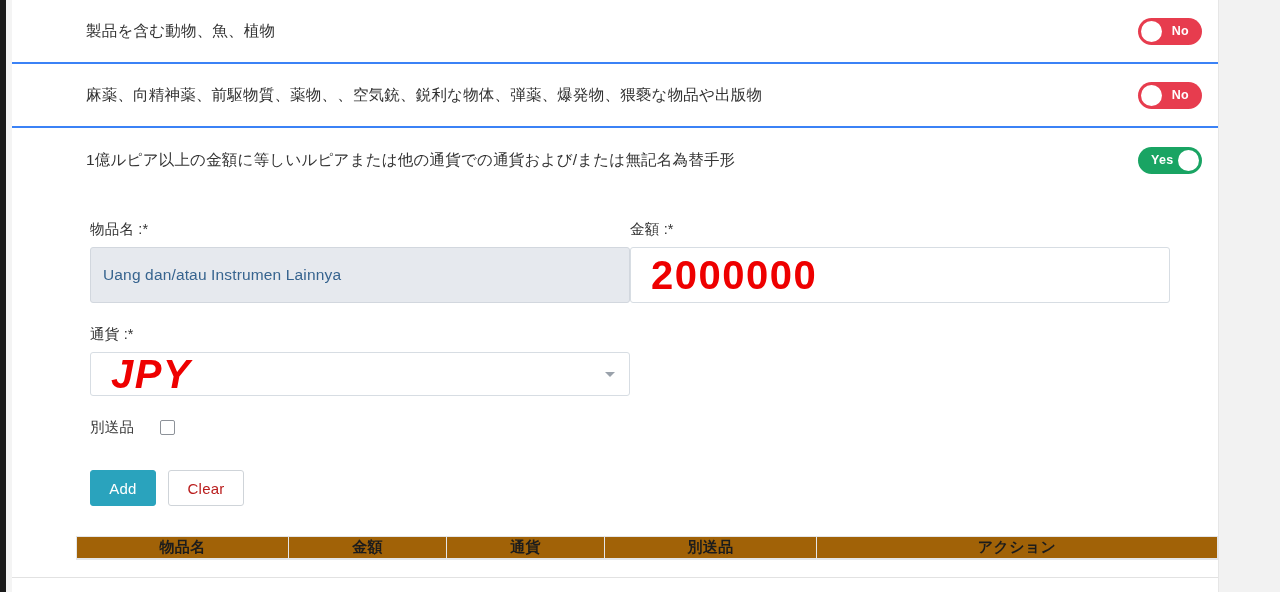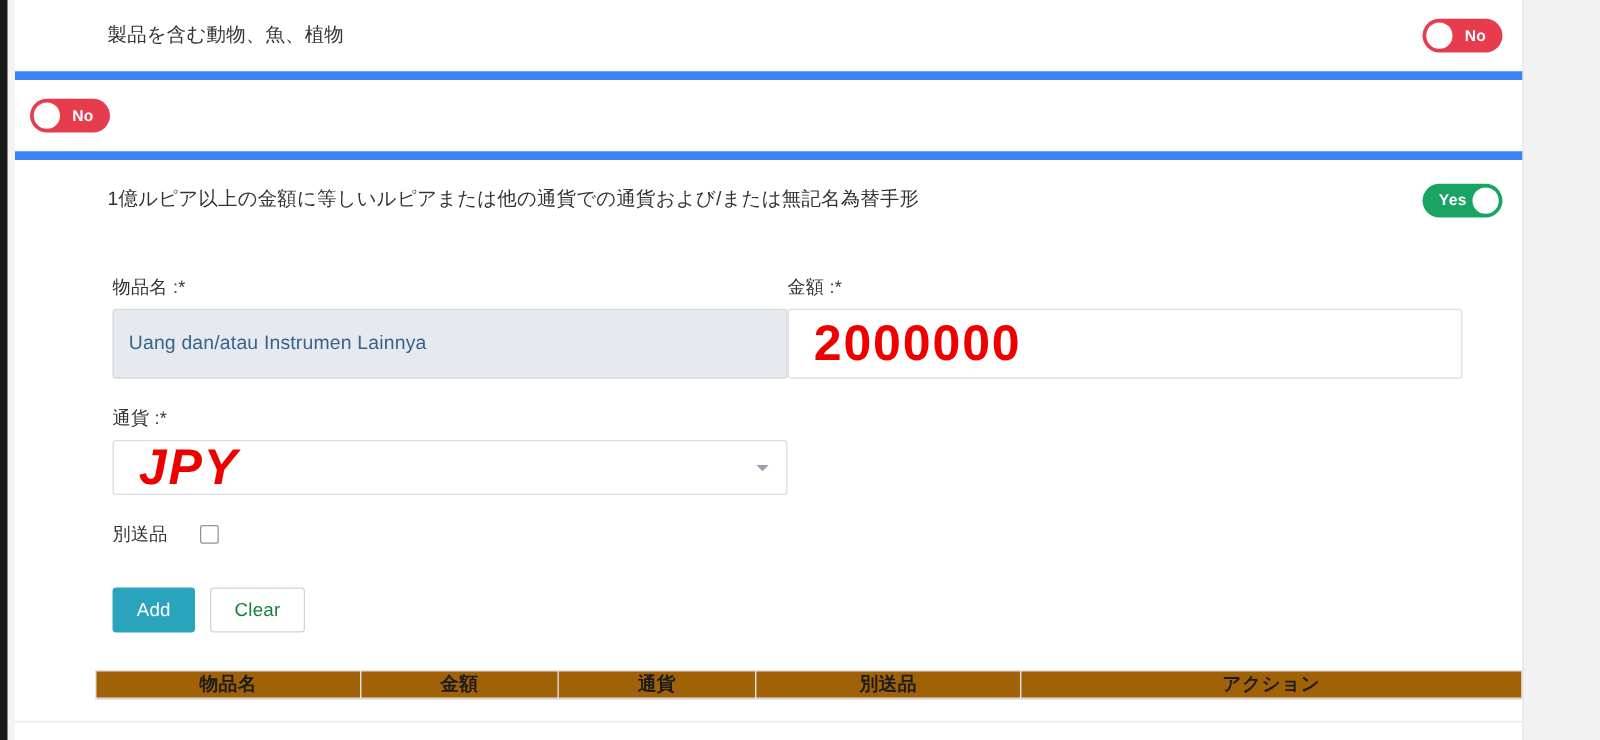--- a/index.html
+++ b/index.html
@@ -43,21 +43,21 @@
     position: absolute;
     left: 6px; top: 578px;
     width: 1212px; height: 14px;
     background: #ffffff;
   }
 
   
   .q-row {
     position: relative;
     height: 64px;
-    border-bottom: 7px solid #3b82f6;
+    border-bottom: 2px solid #3b82f6;
     padding: 0 22px 0 12px;
     display: flex;
     align-items: center;
   }
   .q-row:last-of-type { border-bottom: none; }
   .q-text {
     font-size: 15.5px;
     color: #333333;
     line-height: 1.4;
     letter-spacing: .2px;
@@ -205,21 +205,21 @@
     cursor: pointer;
     letter-spacing: .2px;
   }
   .btn-primary {
     background: #2aa3bd;
     color: #ffffff;
     border: 1px solid #2aa3bd;
   }
   .btn-secondary {
     background: #ffffff;
-    color: #15803d;
+    color: #b91c1c;
     border: 1px solid #cfd4d9;
     min-width: 76px;
   }
 
   
   #items-table {
     margin: 30px 0 0 -14px;
     width: 1141px;
     border-collapse: collapse;
     table-layout: fixed;
@@ -252,20 +252,21 @@
 
       <div class="q-row">
         <div class="q-text">製品を含む動物、魚、植物</div>
         <div class="switch off">
           <span class="sw-label">No</span>
           <span class="knob"></span>
         </div>
       </div>
 
       <div class="q-row">
+        <div class="q-text">麻薬、向精神薬、前駆物質、薬物、、空気銃、鋭利な物体、弾薬、爆発物、猥褻な物品や出版物</div>
         <div class="switch off">
           <span class="sw-label">No</span>
           <span class="knob"></span>
         </div>
       </div>
 
       <div class="q-row">
         <div class="q-text">1億ルピア以上の金額に等しいルピアまたは他の通貨での通貨および/または無記名為替手形</div>
         <div class="switch on">
           <span class="sw-label">Yes</span>

